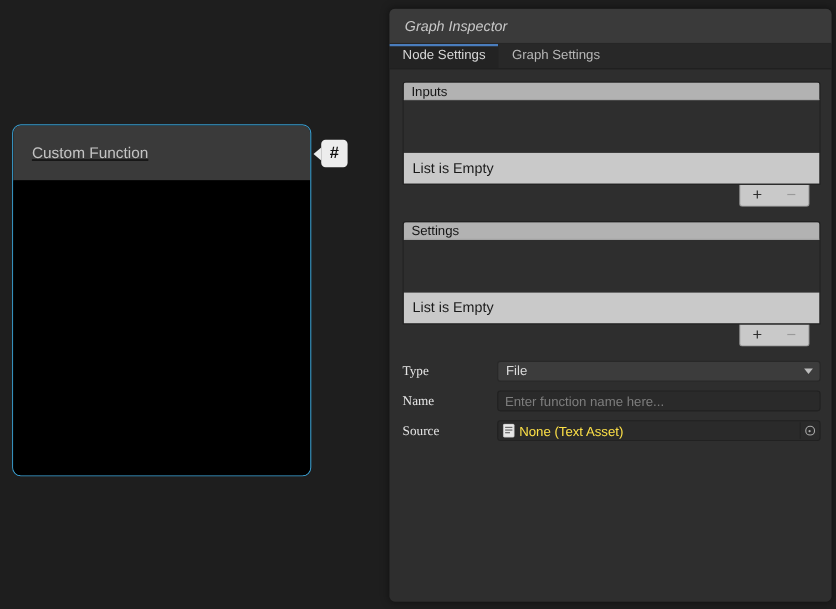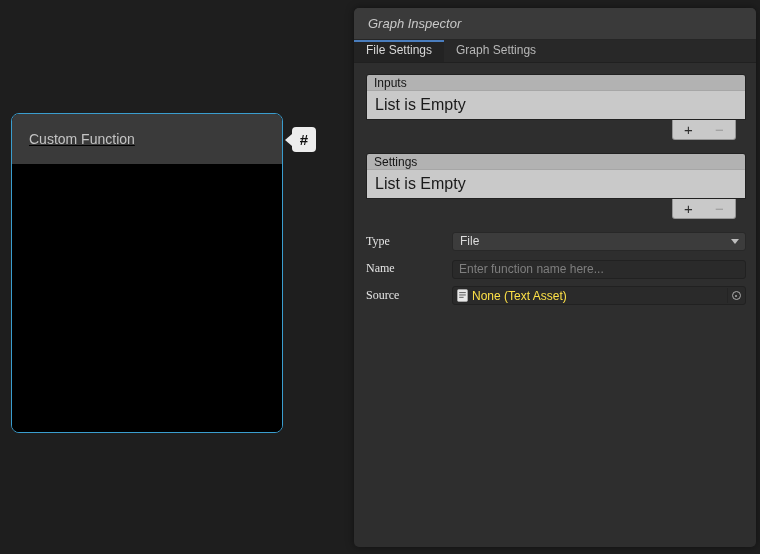--- a/index.html
+++ b/index.html
@@ -42,21 +42,21 @@
     margin-bottom:19px; }
 
   
   .rlist { margin-bottom:13px; }
   .rlist-box { border:1px solid rgba(0,0,0,.28); border-radius:3px 3px 0 0;
     overflow:hidden; }
   .rlist-header { height:16px; background:var(--list_header_bg,#B2B2B2);
     color:#141414; font-size:12px; line-height:16px; padding-left:7px;
     border-bottom:1px solid #A6A6A6; }
   .rlist-body { height:28px; background:var(--list_body_bg,#C9C9C9);
-    color:#1A1A1A; font-size:16px; line-height:28px; padding-left:8px; }
+    color:#1A1A1A; font-size:13px; line-height:28px; padding-left:8px;margin-top:48px; }
   .rlist-footer-row { height:20px; display:flex; justify-content:flex-end; }
   .rlist-footer { width:64px; height:20px; margin-right:10px;
     background:var(--list_body_bg,#C9C9C9); border-radius:0 0 3px 3px;
     border:1px solid rgba(0,0,0,.25); border-top:none;
     display:flex; align-items:center; }
   .rl-btn { flex:1; text-align:center; font-size:15px; line-height:18px;
     cursor:default; }
   .rl-add { color:#2E2E2E; }
   .rl-remove { color:#9A9A9A; }
 
@@ -109,21 +109,21 @@
 </div>
 
 <div class="panel">
 
   <div class="panel-header">
     <span>Graph Inspector</span>
   </div>
 
   <div class="tabstrip">
     <div class="tab active">
-      <span>File Settings</span>
+      <span>Node Settings</span>
     </div>
     <div class="tab">
       <span>Graph Settings</span>
     </div>
   </div>
 
   <div class="content">
 
 
     <div class="rlist">

